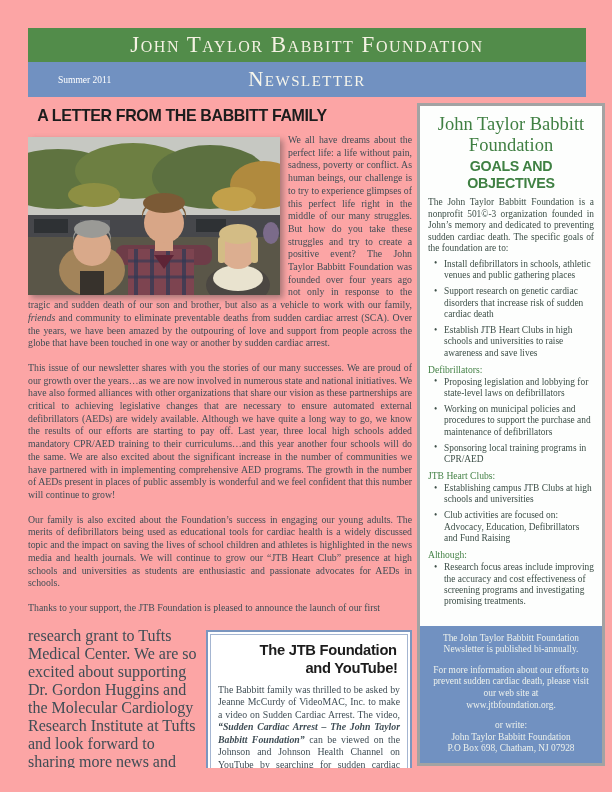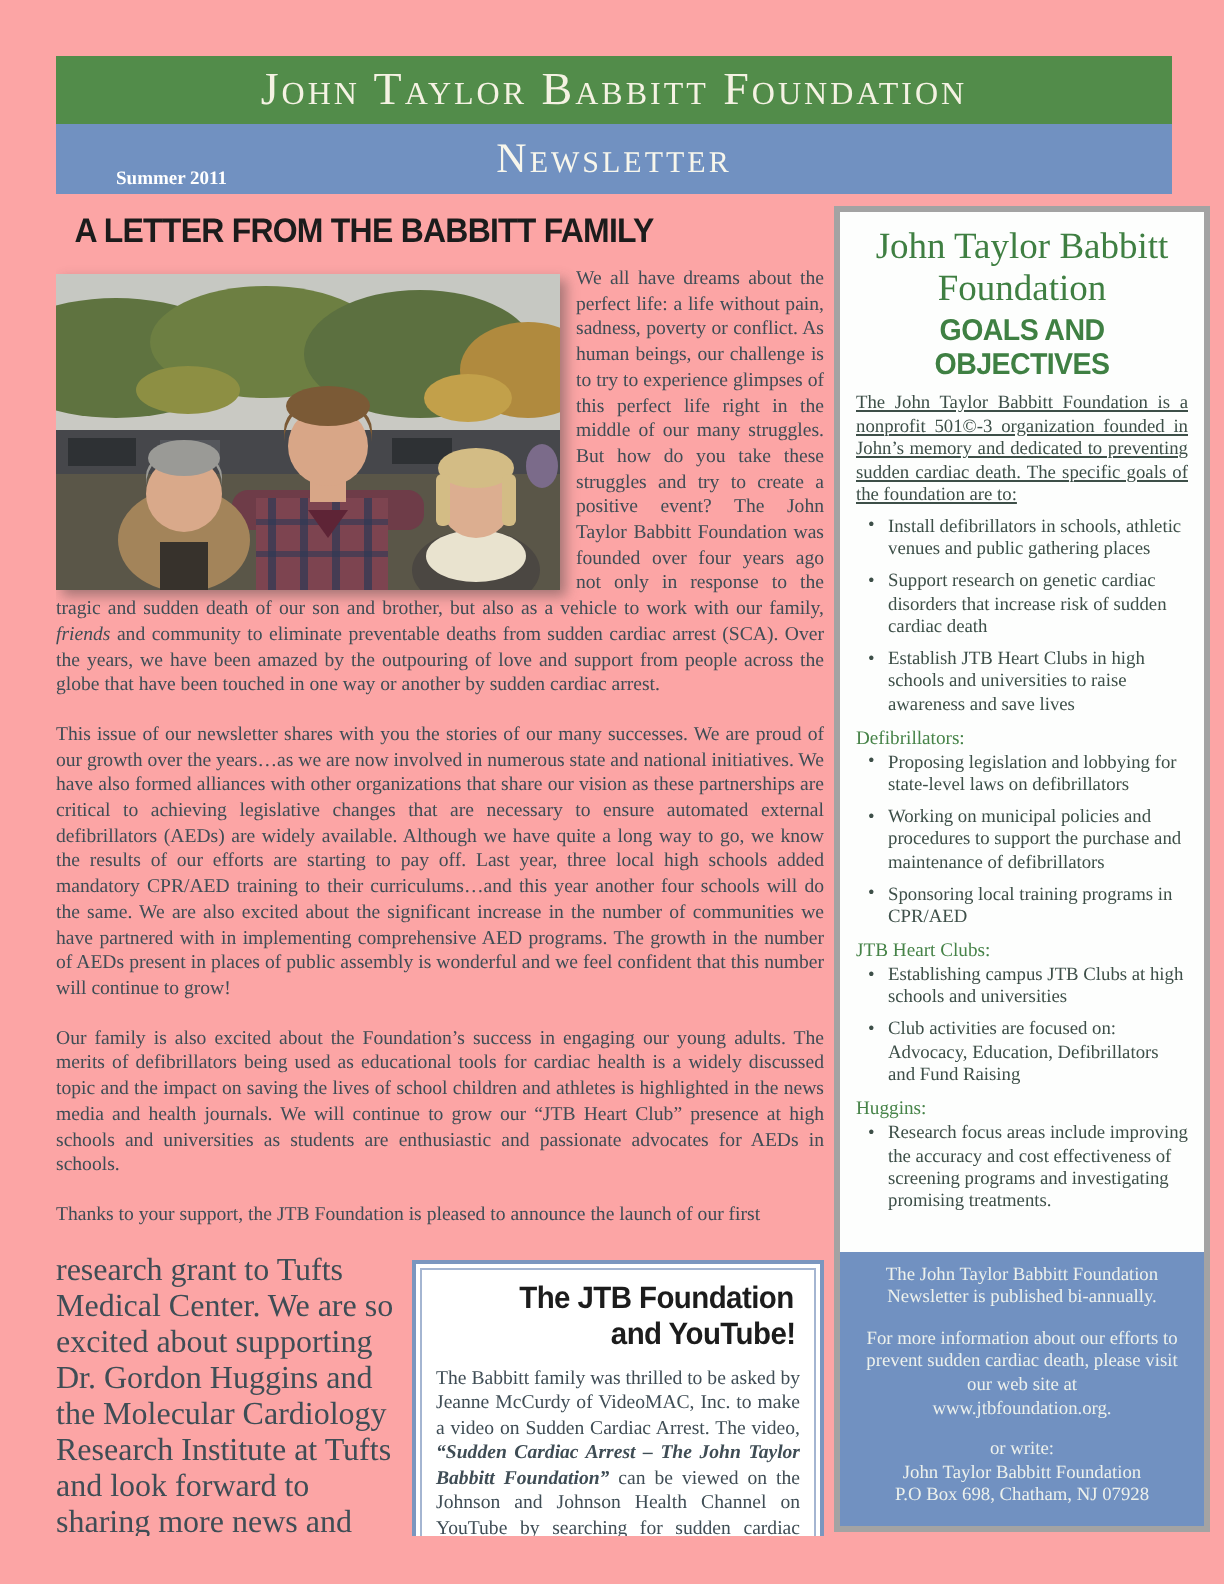--- a/index.html
+++ b/index.html
@@ -18,21 +18,21 @@
     color:#f5f2e3; font-variant:small-caps; font-size:23px; letter-spacing:1.5px;
   }
   .banner-blue {
     position:absolute; left:28px; top:62px; width:558px; height:35px;
     background:#7191c1; display:flex; align-items:center; justify-content:center;
   }
   .banner-blue .t {
     color:#f7f6ec; font-variant:small-caps; font-size:21px; letter-spacing:1.5px;
   }
   .issue {
-    position:absolute; left:30px; bottom:2px; color:#ffffff; font-size:9.5px;font-weight:bold;
+    position:absolute; left:30px; bottom:12px; color:#ffffff; font-size:9.5px;
   }
   
   .left-col {
     position:absolute; left:28px; top:104px; width:384px; height:664px;
     overflow:hidden;
   }
   .letter-heading {
     margin:2px 0 8px;
   }
   .letter-heading .t {
@@ -71,21 +71,21 @@
     display:flex; flex-direction:column;
   }
   .side-body { flex:1 1 auto; overflow:hidden; padding:6px 8px 0; }
   .side-title { text-align:center; color:#3f7f42; font-size:18.5px; line-height:21px; margin-top:2px; }
   .side-goals-heading { text-align:center; margin:1px 0 5px; }
   .side-goals-heading .t {
     display:inline-block; font-family:"Liberation Sans", sans-serif; font-weight:700;
     font-size:15px; color:#3f8043; letter-spacing:-0.3px; transform:scaleX(0.95);
   }
   .side-body p.intro {
-    font-size:9.4px; line-height:11.6px; text-align:justify; color:#3d4f48; margin-bottom:4px;text-decoration:underline;
+    font-size:9.4px; line-height:11.6px; text-align:justify; color:#3d4f48; margin-bottom:4px;
   }
   .side-body ul { list-style:none; margin:2px 0 4px 4px; }
   .side-body li {
     position:relative; padding-left:12px; margin-bottom:4.5px;
     font-size:9.4px; line-height:11.4px; color:#3d4f48;
   }
   .side-body li::before {
     content:"•"; position:absolute; left:2px; top:-0.5px; color:#3d4f48;
   }
   .side-section-title {
@@ -202,21 +202,21 @@
         <li>Working on municipal policies and procedures to support the purchase and maintenance of defibrillators</li>
         <li>Sponsoring local training programs in CPR/AED</li>
       </ul>
 
       <h3 class="side-section-title">JTB Heart Clubs:</h3>
       <ul>
         <li>Establishing  campus JTB Clubs at high schools and universities</li>
         <li>Club activities are focused on:  Advocacy, Education, Defibrillators and Fund Raising</li>
       </ul>
 
-      <h3 class="side-section-title">Huggins:</h3>
+      <h3 class="side-section-title">Although:</h3>
       <ul>
         <li>Research focus areas include improving the accuracy and cost effectiveness of screening programs and investigating promising treatments.</li>
       </ul>
     </div>
 
     <div class="side-footer">
       <p>The John Taylor Babbitt Foundation Newsletter is published bi-annually.</p>
       <p>
         <span>For more information about our efforts to prevent sudden cardiac death, please visit our web site at</span>
         <span class="url">www.jtbfoundation.org.</span>

